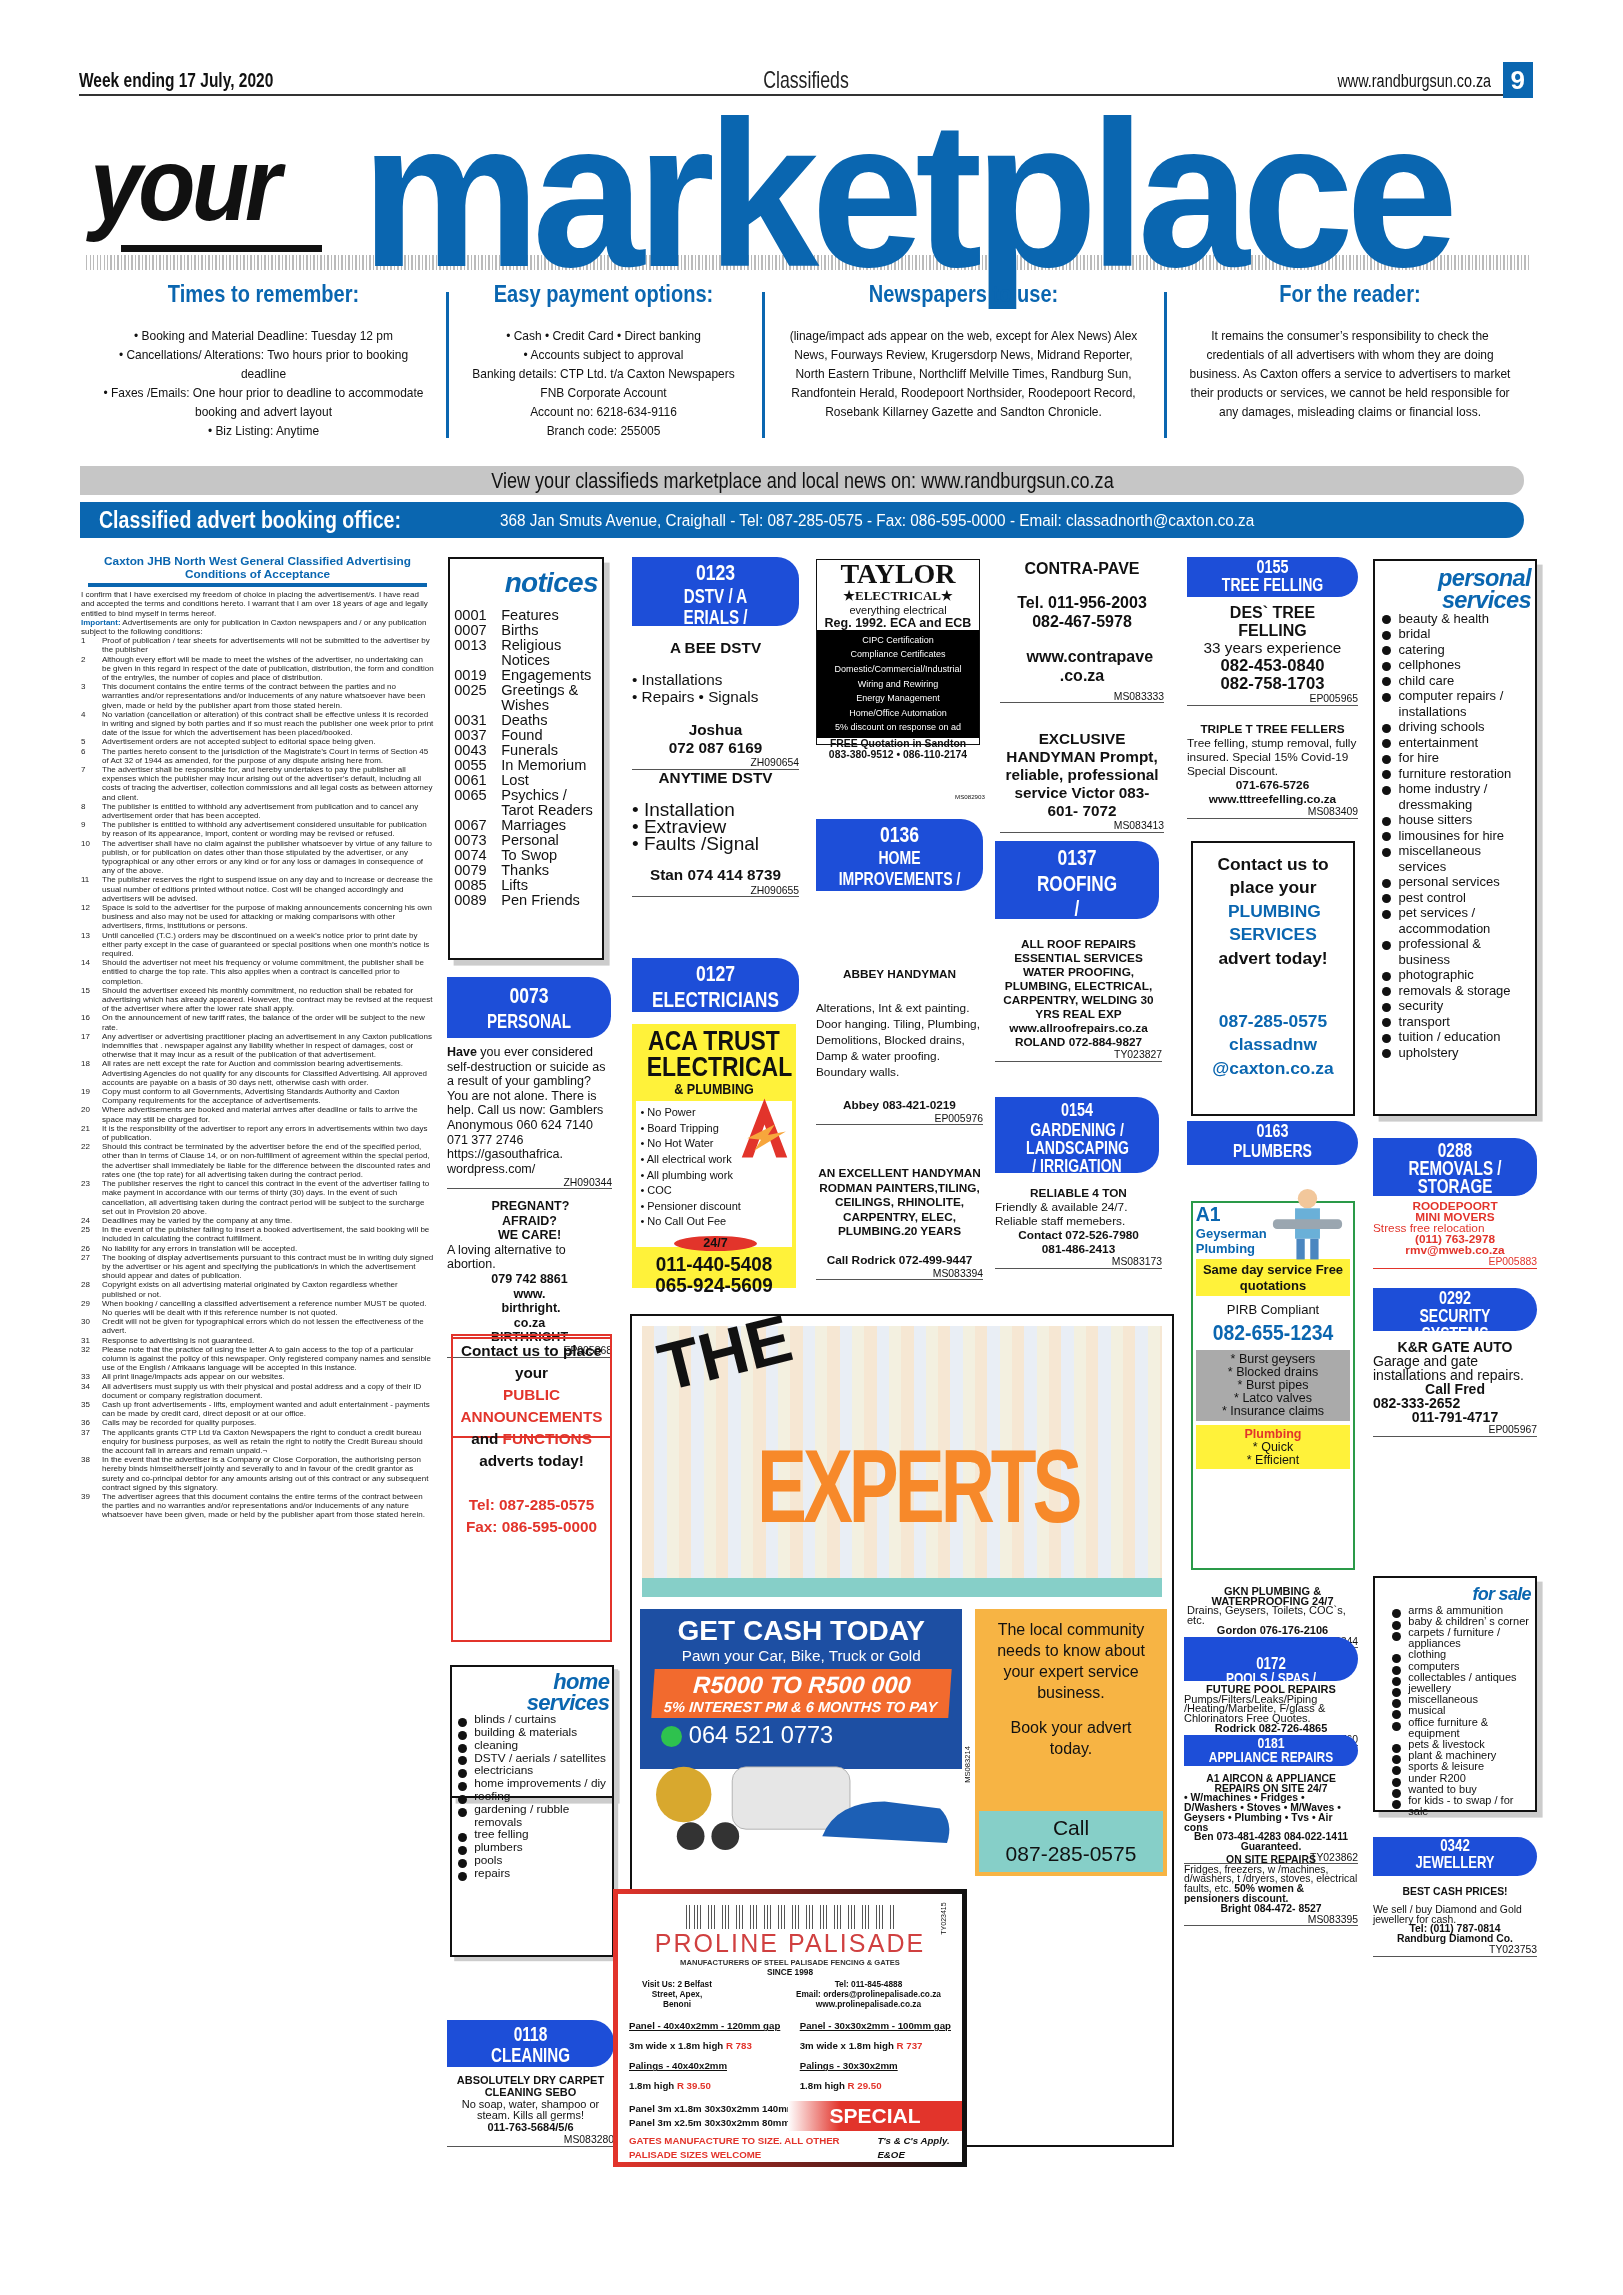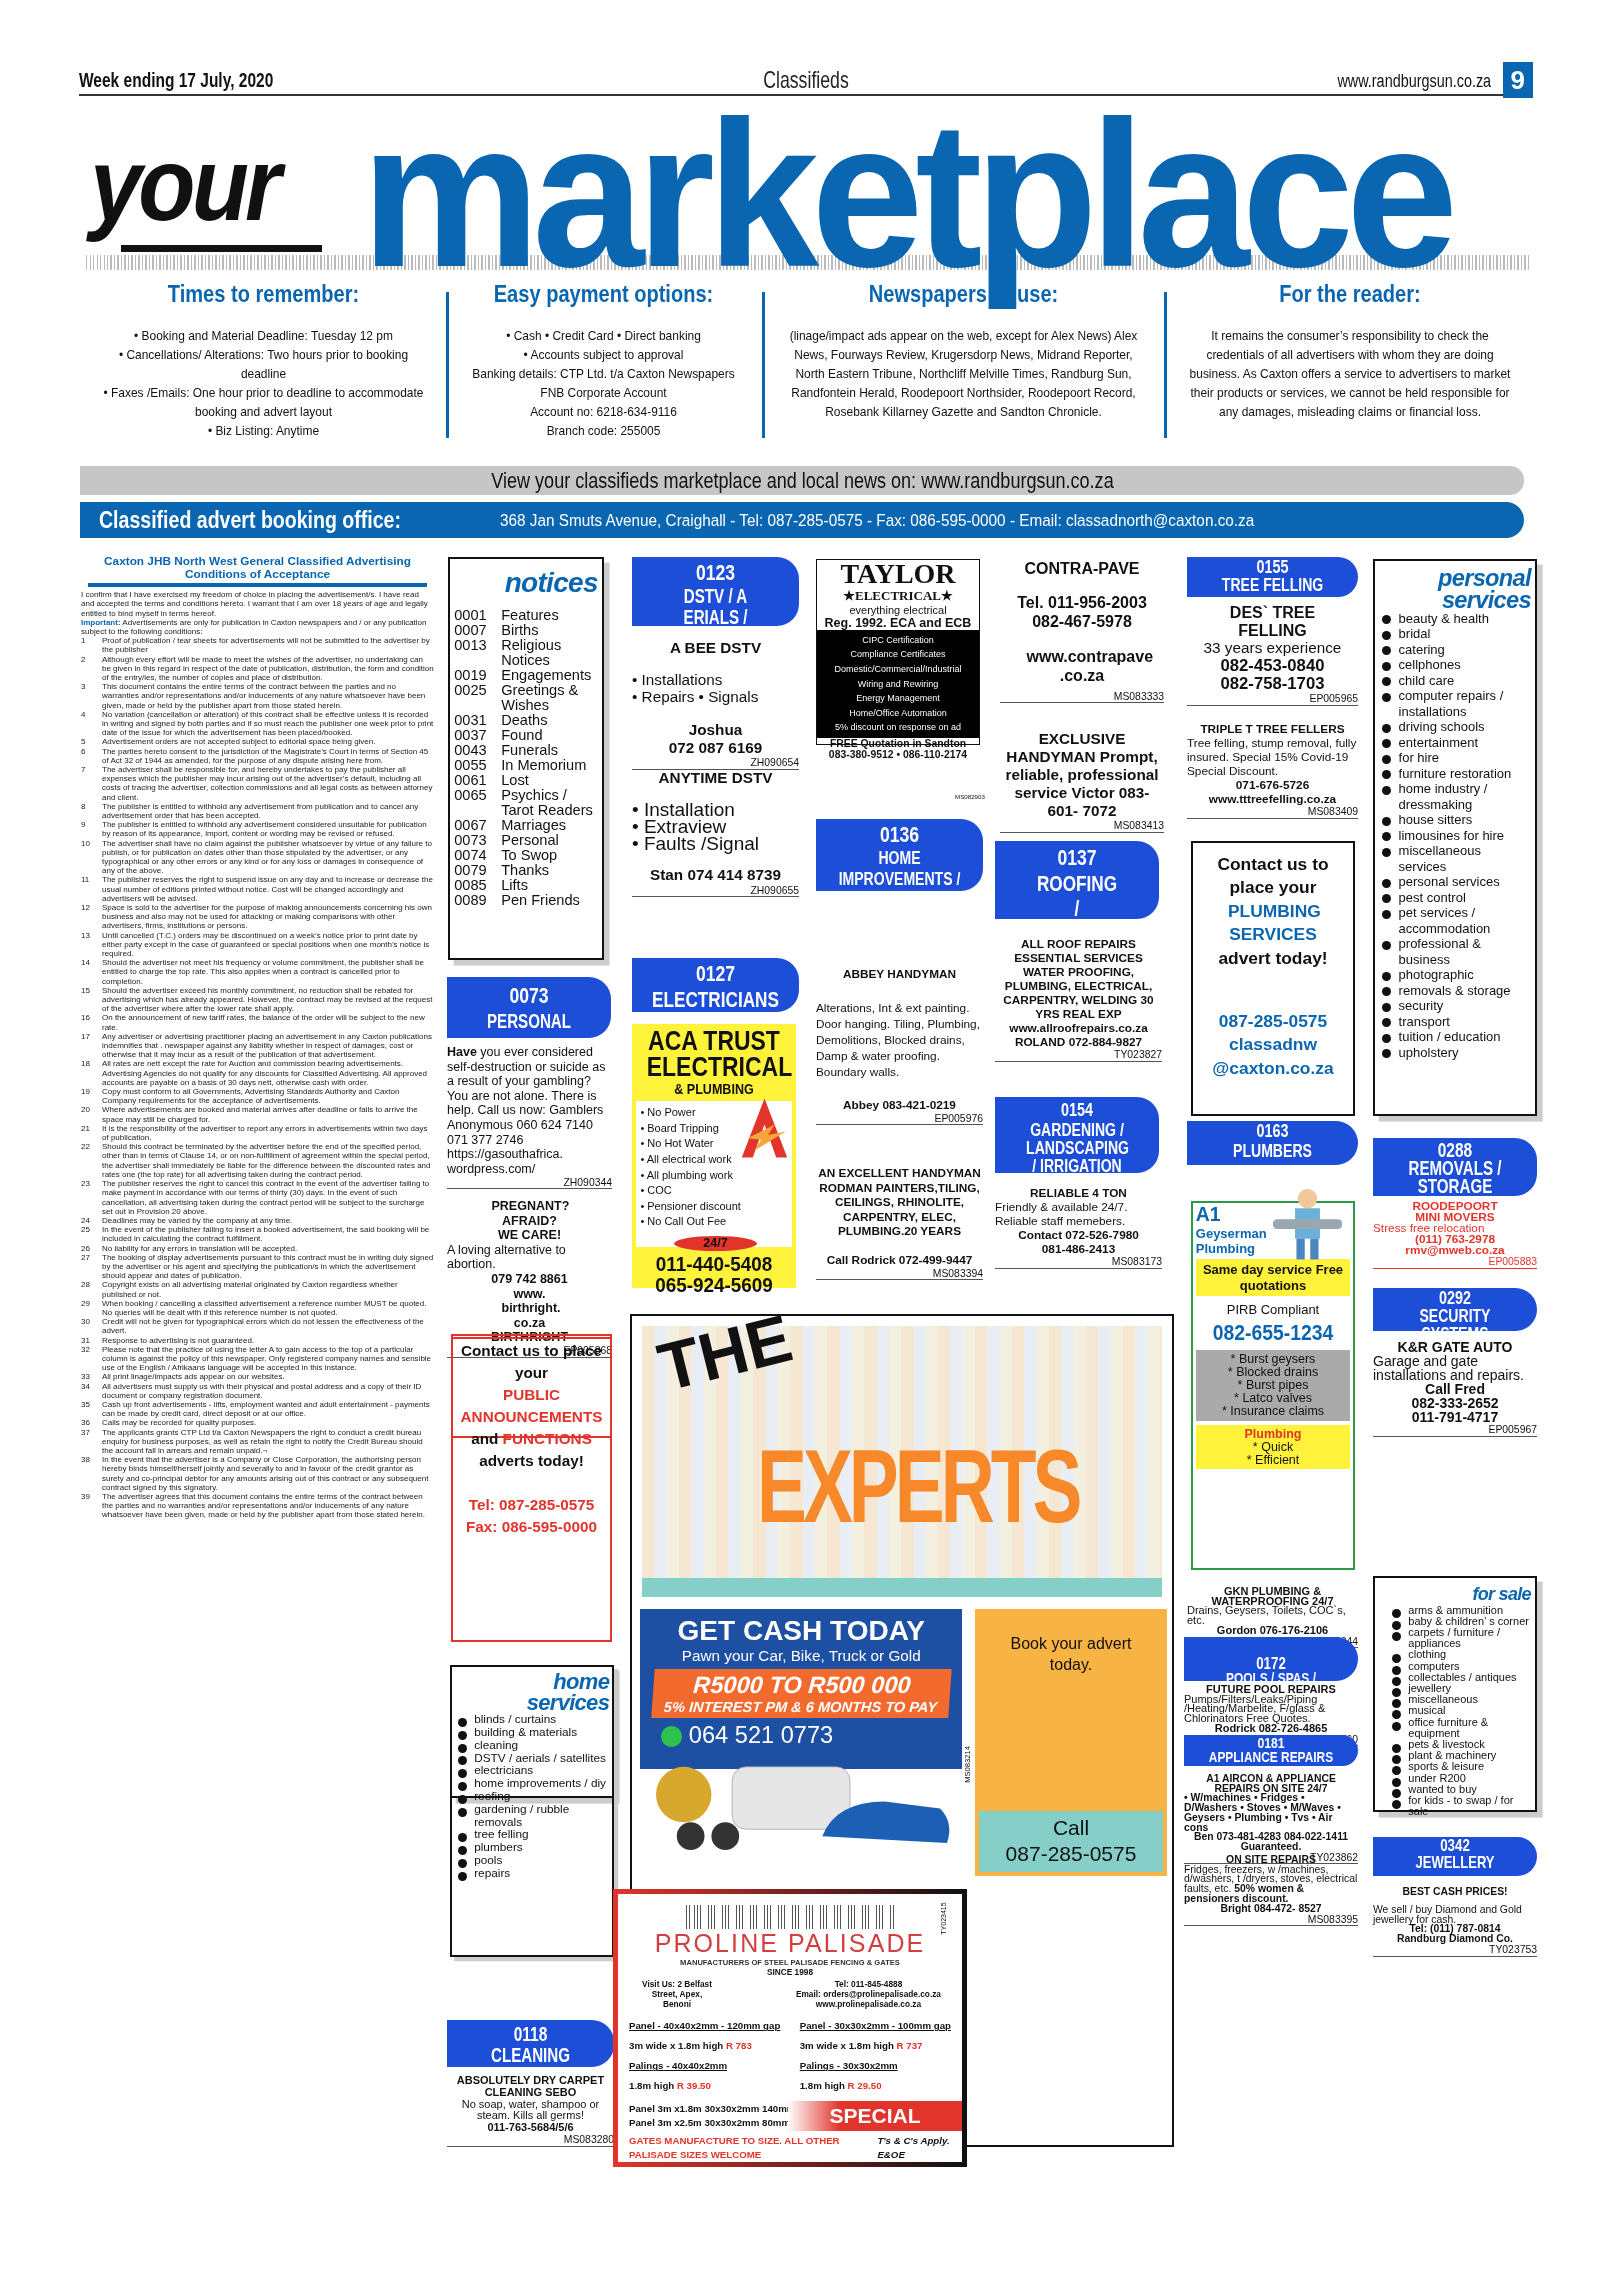--- a/index.html
+++ b/index.html
@@ -627,21 +627,21 @@
   <div class="ref" style="border-color:#e2342b">EP005883</div>
 </div>
 <div class="abs cat" style="left:1373px;top:1288px;width:164px;height:43px;padding-top:1.4px">
   <span class="n" style="font-size:18px;line-height:18px">0292</span>
   <span class="t" style="font-size:18px;line-height:18px">SECURITY SYSTEMS</span>
 </div>
 <div class="abs" style="left:1373px;top:1340px;width:164px;font-size:14px;line-height:14px">
   <b style="display:block;text-align:center">K&amp;R GATE AUTO</b>
   <div>Garage and gate installations and repairs.</div>
   <b style="display:block;text-align:center">Call Fred</b>
-  <b style="display:block;text-align:center">082-333-2652</b>
+  <b style="display:block;text-align:left">082-333-2652</b>
   <b style="display:block;text-align:center">011-791-4717</b>
   <div class="ref">EP005967</div>
 </div>
 <div class="abs box" style="left:1373px;top:1576px;width:164px;height:236px;padding:5.6px 4.2px">
   <div class="script" style="font-size:18px">for sale</div>
   <ul class="bul" id="saleslist" style="font-size:11px;line-height:11.2px;padding-left:9.7px">
       <li>arms &amp; ammunition</li>
       <li>baby &amp; children’ s corner</li>
       <li>carpets / furniture / appliances</li>
       <li>clothing</li>
@@ -689,20 +689,21 @@
         <circle cx="50" cy="60" r="40" fill="#d8a82e"></circle>
         <rect x="120" y="20" width="170" height="90" rx="20" fill="#e6e6e6" stroke="#999"></rect>
         <path d="M250 120 Q270 70 340 70 L420 80 Q440 100 430 130 Z" fill="#1c5fb5"></path>
         <circle cx="60" cy="120" r="20" fill="#333"></circle>
         <circle cx="110" cy="120" r="20" fill="#333"></circle>
       </svg>
   </div>
   <div style="position:absolute;left:317px;top:444px;font-size:7.6px;transform:rotate(-90deg)">MS083214</div>
 
   <div style="position:absolute;left:343px;top:293px;width:192px;height:267px;background:#f7b444;text-align:center;font-size:16px;line-height:21px;padding-top:9.7px">
+    <div style="padding:0 18px">The local community needs to know about your expert service business.</div>
     <div style="padding:14px 18px 0">Book your advert today.</div>
     <div style="position:absolute;left:4.2px;right:4.2px;bottom:4.2px;height:61px;background:#86cfc8;font-size:21px;line-height:26px;padding-top:4.2px">
       <div>Call</div>
       <div>087-285-0575</div>
     </div>
   </div>
 
   <div style="position:absolute;left:2.8px;top:569px;width:361px;height:0"></div>
   <div style="position:absolute;left:1.4px;top:571px;width:357px;height:307px"></div>
 </div>

